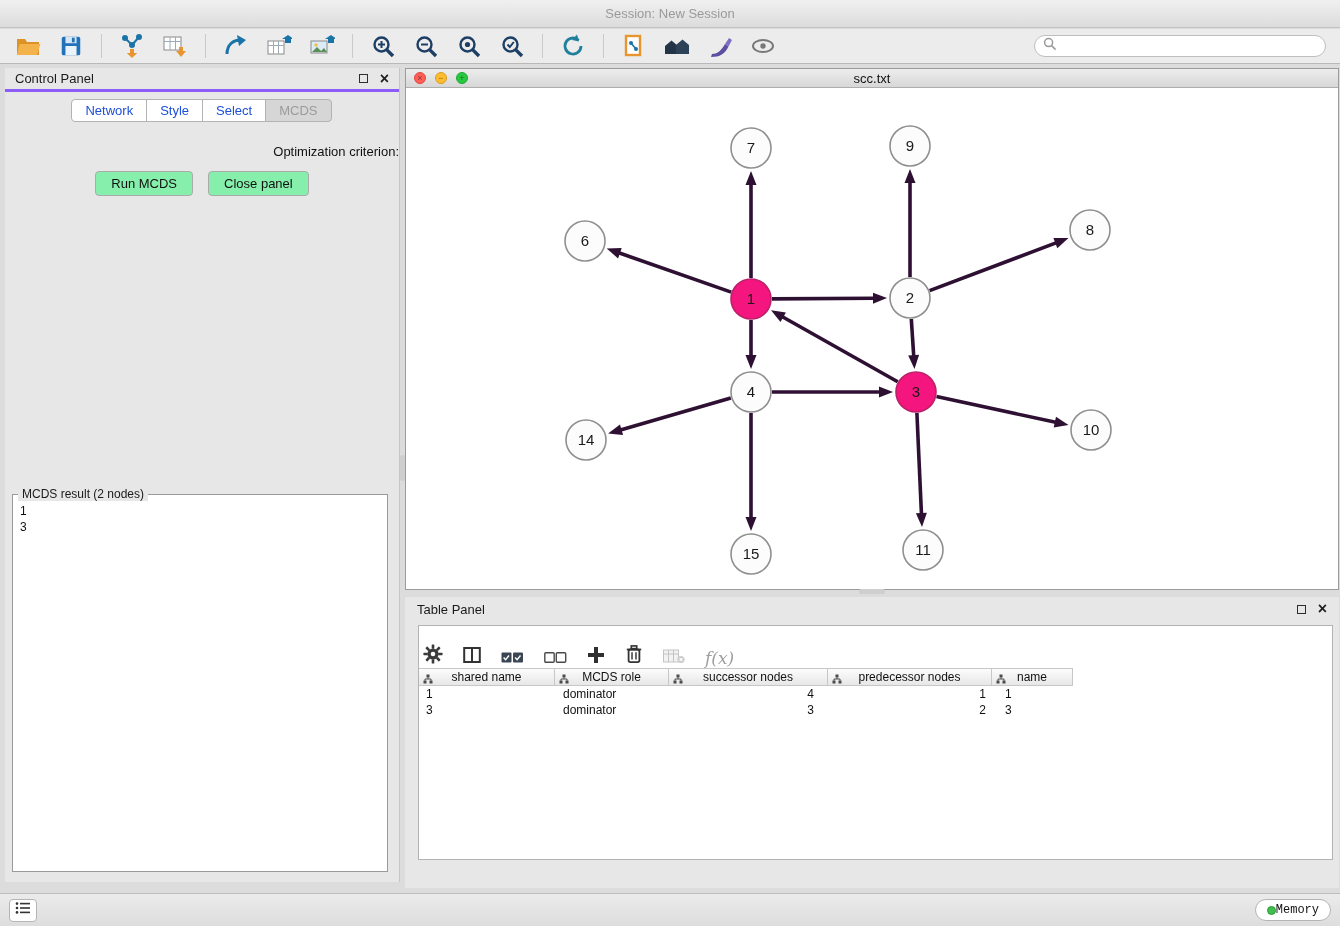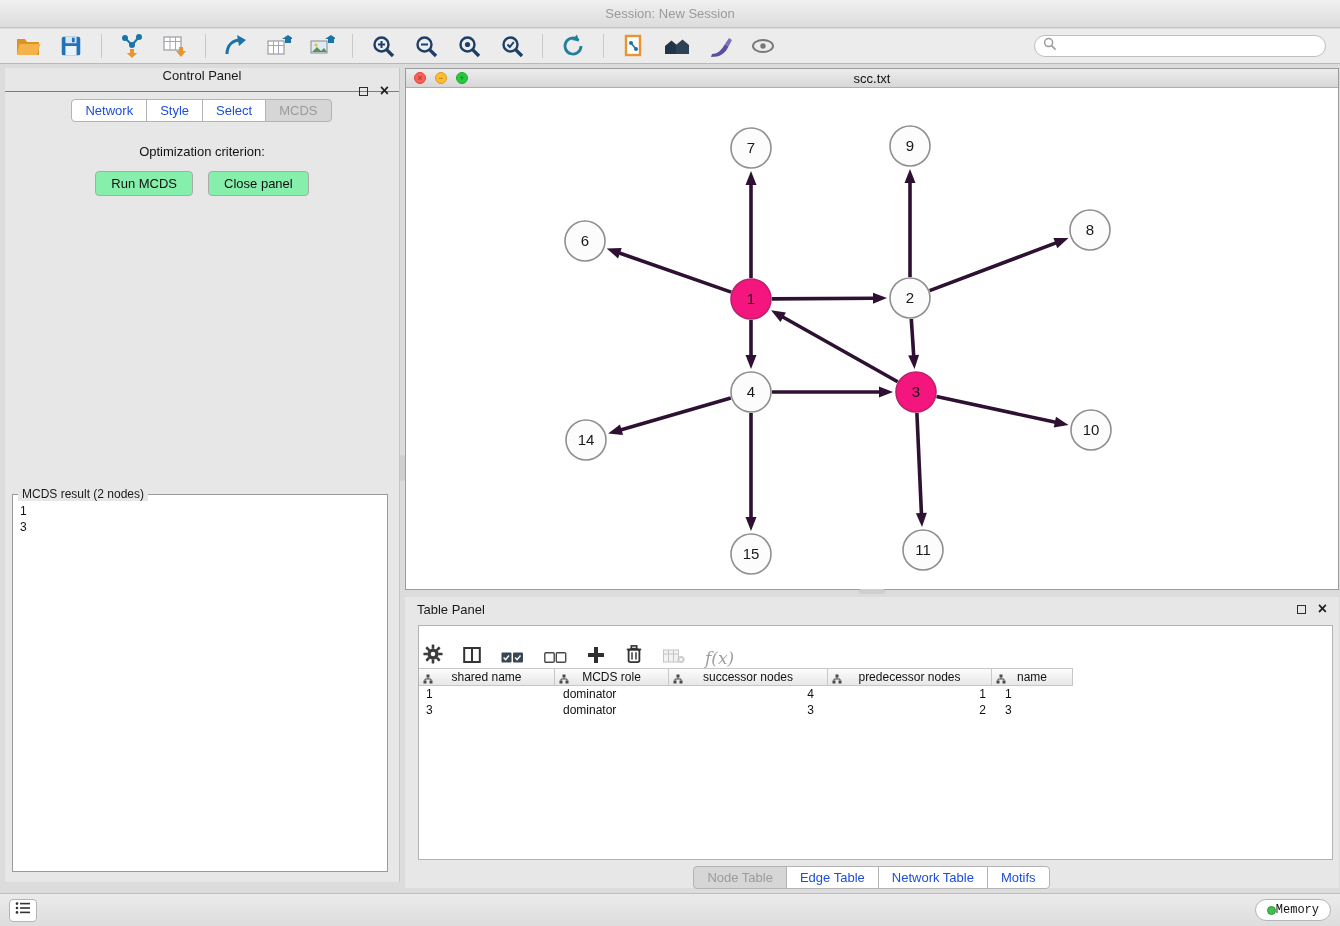--- a/index.html
+++ b/index.html
@@ -23,31 +23,31 @@
   .searchbox { margin-left:auto; margin-right:4px; width:292px; height:22px;
     border:1px solid #bfbfbf; border-radius:11px; background:#fff;
     display:flex; align-items:center; padding:0 8px; gap:6px; }
   .searchbox input { border:none; outline:none; flex:1; font-size:12px; background:transparent;
     font-family:"Liberation Sans", sans-serif; }
 
   
   .control-panel { position:absolute; left:5px; top:68px; width:395px; height:814px;
     background:#e7e7e7; border-right:1px solid #c6c6c6; }
   .cp-header { height:24px; display:flex; align-items:center; padding:0 10px;
-    font-size:13px; color:#1a1a1a; border-bottom:1px solid #8b5cf6;flex-direction:column; }
+    font-size:13px; color:#1a1a1a; border-bottom:3px solid #8b5cf6; }
   .win-btns { margin-left:auto; display:flex; gap:12px; align-items:center; }
   .float-icon { width:9px; height:9px; border:1.5px solid #2e2e2e; background:transparent; }
   .close-glyph { font-size:16px; font-weight:700; color:#1e1e1e; line-height:1; }
   .cp-tabs { display:flex; justify-content:center; margin-top:7px; }
   .tab { border:1px solid #b3b3b3; background:#fff; font-size:13px; color:#1d4ed8;
     padding:3px 13px; margin-left:-1px; cursor:default; }
   .tab:first-child { border-radius:4px 0 0 4px; }
   .tab:last-child { border-radius:0 4px 4px 0; }
   .tab.selected { background:#d6d6d6; color:#9b9b9b; }
-  .opt-label { text-align:center; font-size:13px; color:#111; margin-top:22px; }
+  .opt-label { text-align:right; font-size:13px; color:#111; margin-top:22px; }
   .dropdown { margin:9px auto 0; width:310px; height:24px; background:#fff;
     border:1px solid #ababab; border-radius:4px; display:flex; align-items:center;
     font-size:13px; color:#111; padding-left:8px; }
   .dd-arrows { margin-left:auto; height:100%; width:19px; border-left:1px solid #d5d5d5;
     display:flex; flex-direction:column; align-items:center; justify-content:center; gap:2px; }
   .dd-up { width:0; height:0; border-left:3.5px solid transparent; border-right:3.5px solid transparent; border-bottom:4.5px solid #4a4a4a; }
   .dd-down { width:0; height:0; border-left:3.5px solid transparent; border-right:3.5px solid transparent; border-top:4.5px solid #4a4a4a; }
   .btn-row { display:flex; justify-content:center; gap:15px; margin-top:12px; }
   .btn { background:#86efac; border:1px solid #ababab; border-radius:4px;
     font-size:13px; color:#111; padding:4px 15px; cursor:default; }
@@ -544,26 +544,20 @@
         <div class="td c4">1</div>
       </div>
       <div class="tr">
         <div class="td c0">3</div>
         <div class="td c1">dominator</div>
         <div class="td c2">3</div>
         <div class="td c3">2</div>
         <div class="td c4">3</div>
       </div>
     </div>
-    <div class="tp-tabs">
-      <div class="tab selected">Node Table</div>
-      <div class="tab">Edge Table</div>
-      <div class="tab">Network Table</div>
-      <div class="tab">Motifs</div>
-    </div>
   </div>
 
   <div class="statusbar">
     <div class="list-btn">
       <span>
         <svg width="16" height="14" viewBox="0 0 16 14">
             <circle cx="2" cy="2.6" r="1.3" fill="#333"></circle>
             <rect x="5" y="1.8" width="10" height="1.6" fill="#333"></rect>
             <circle cx="2" cy="7" r="1.3" fill="#333"></circle>
             <rect x="5" y="6.2" width="10" height="1.6" fill="#333"></rect>

